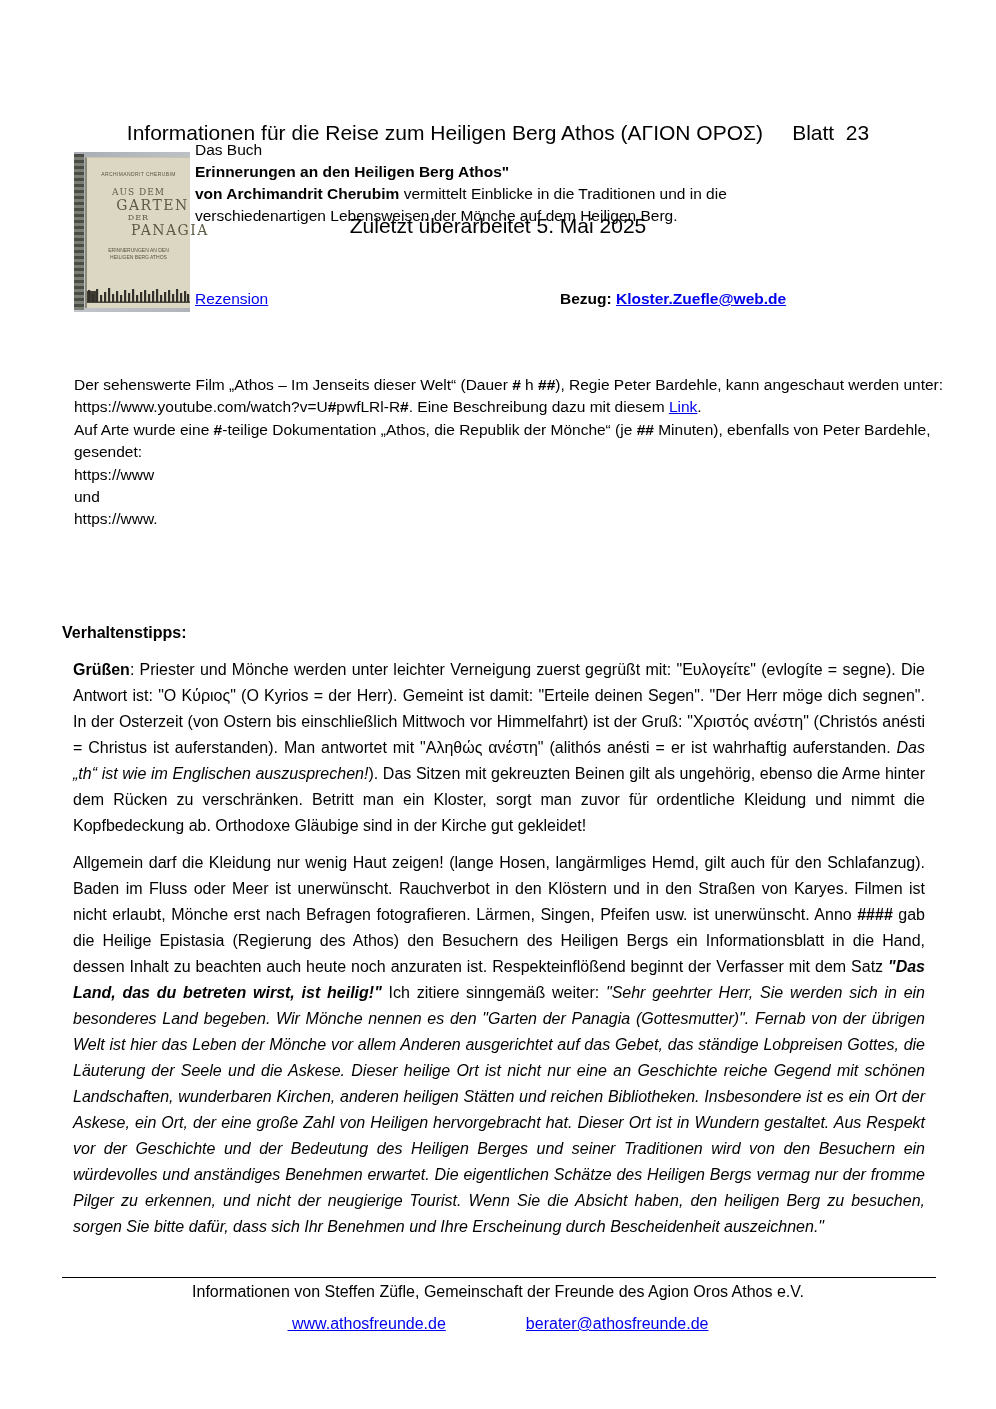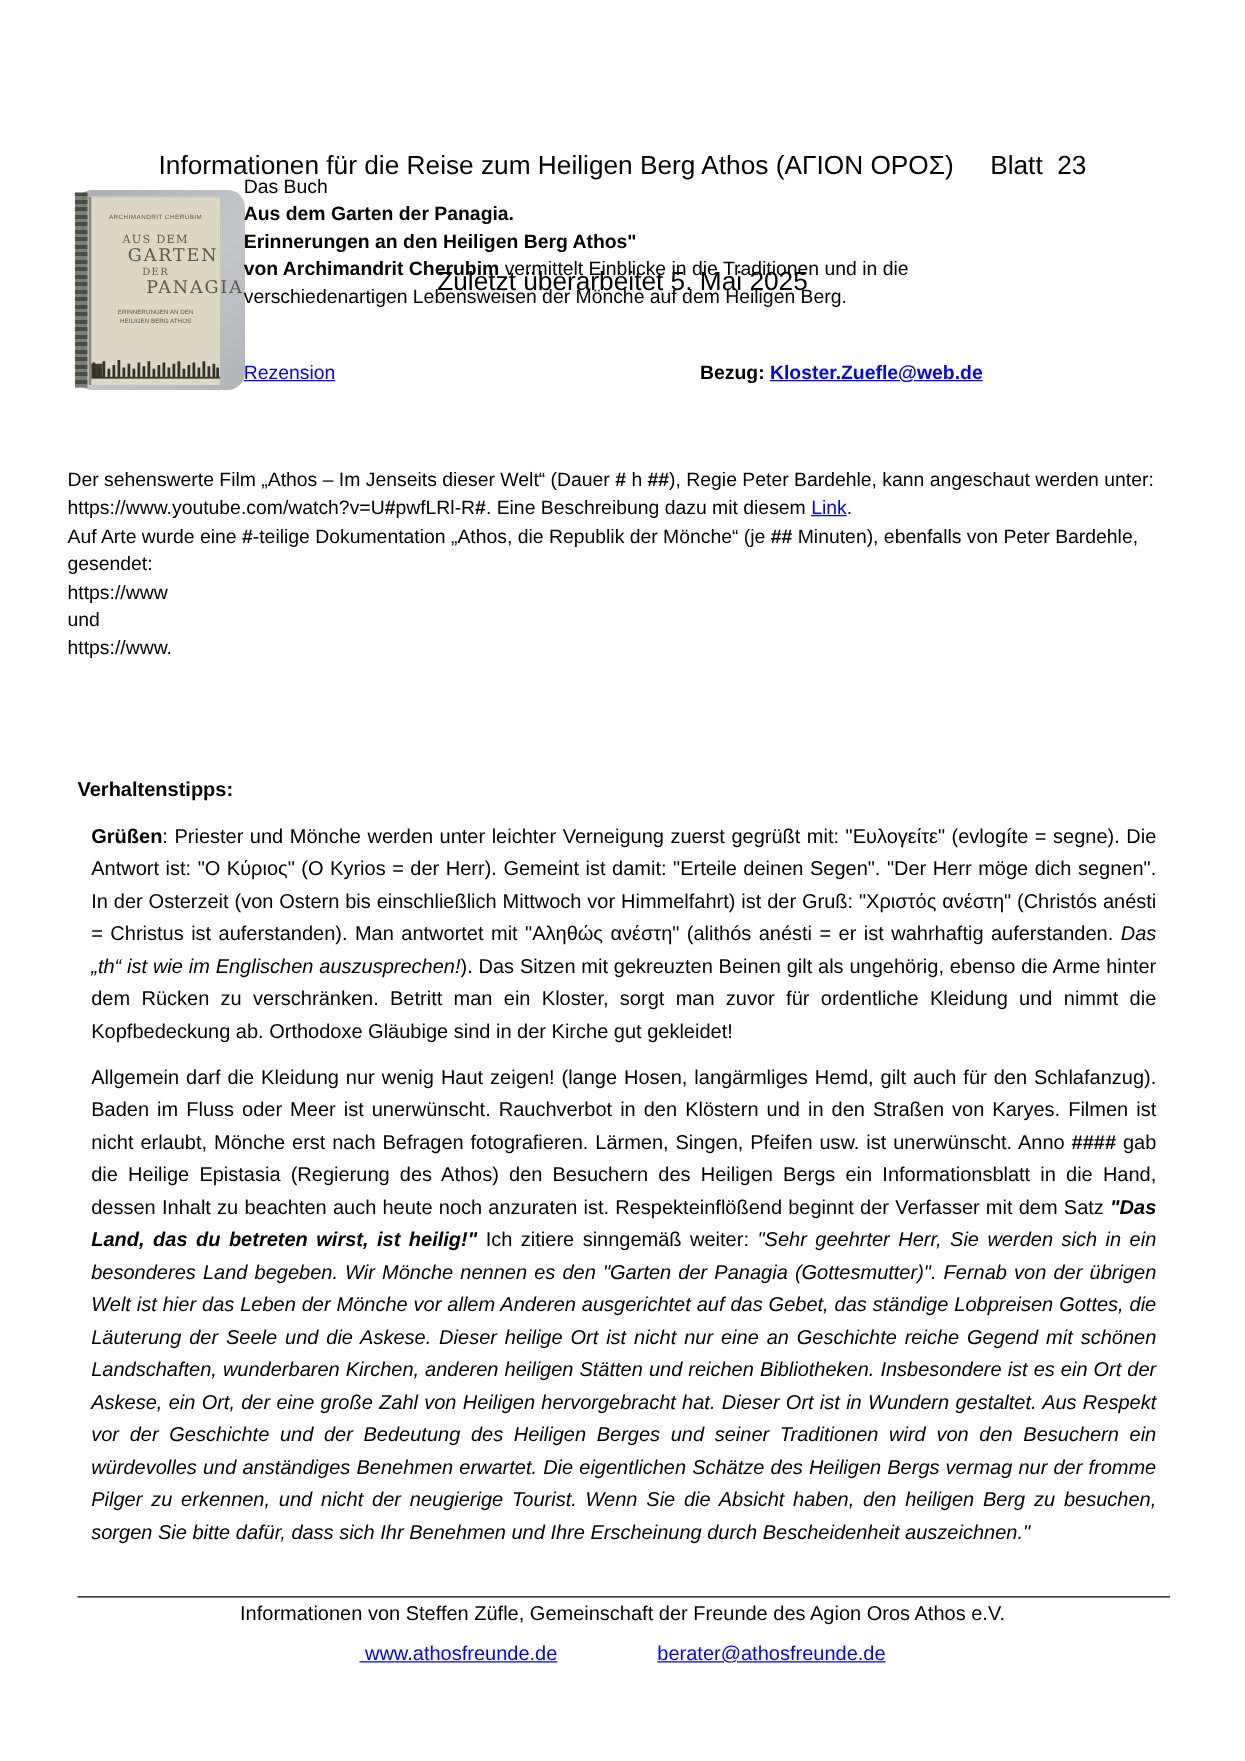--- a/index.html
+++ b/index.html
@@ -7,22 +7,22 @@
        font-family:"Liberation Sans",sans-serif;position:relative;overflow:hidden;}
   .b{font-weight:bold;}
   .i{font-style:italic;}
   .link{color:#0000EE;text-decoration:underline;cursor:pointer;}
 
   
   .hdr{position:absolute;top:55px;left:0;width:996px;text-align:center;
        font-size:21px;line-height:31px;white-space:pre;}
 
   
-  .book-photo{position:absolute;left:60px;top:152px;width:136px;height:160px;
-      background:linear-gradient(135deg,#a8aeb4 0%,#c3c7cb 55%,#b0b4b8 100%);border-radius:14px;}
+  .book-photo{position:absolute;left:74px;top:152px;width:116px;height:160px;
+      background:linear-gradient(135deg,#a8aeb4 0%,#c3c7cb 55%,#b0b4b8 100%);}
   .book-spine{position:absolute;left:0;top:2px;width:10px;height:156px;
       background:repeating-linear-gradient(to bottom,#4a4d46 0 3px,#7b7e74 3px 6px);}
   .book-face{position:absolute;left:11px;top:5px;width:103px;height:150px;
       background:#dcd7c2;border-left:2px solid #8a8878;border-top:1px solid #c9c4ae;}
   .bc-author{margin-top:13px;text-align:center;font-size:5px;letter-spacing:.4px;color:#55543f;}
   .bc-title{font-family:"DejaVu Serif",serif;color:#5c5a44;text-align:center;}
   .bc-t1{font-size:9px;margin-top:10px;letter-spacing:1px;}
   .bc-t2{font-size:14px;letter-spacing:1.5px;padding-left:28px;}
   .bc-t3{font-size:8px;letter-spacing:1px;}
   .bc-t4{font-size:14px;letter-spacing:1.5px;margin-left:44px;}
@@ -30,21 +30,21 @@
   .bc-sub1{margin-top:9px;}
   .bc-art{position:absolute;left:0;bottom:2px;width:103px;height:24px;}
 
   
   .book-text{position:absolute;left:195px;top:139px;width:650px;
       font-size:15.5px;line-height:22px;}
   .book-links-row-a{position:absolute;left:195px;top:290px;font-size:15.5px;}
   .book-links-row-b{position:absolute;left:560px;top:290px;font-size:15.5px;}
 
   
-  .film{position:absolute;left:54px;top:374px;width:880px;
+  .film{position:absolute;left:74px;top:374px;width:880px;
       font-size:15.5px;line-height:22.4px;}
 
   
   .tips{position:absolute;left:62px;top:620px;width:874px;
       font-size:16px;line-height:26px;}
   .tips p{margin:11px;text-align:justify;}
   .tips p + p{margin-top:9px;}
   .tips-heading{font-weight:bold;}
 
   
@@ -100,21 +100,20 @@
       <rect x="89" y="7" width="2.2" height="13" fill="#32302a"></rect>
       <rect x="93" y="11" width="2.2" height="9" fill="#32302a"></rect>
       <rect x="97" y="9" width="2.2" height="11" fill="#32302a"></rect>
       <rect x="100" y="12" width="2.2" height="8" fill="#32302a"></rect>
     </svg>
   </div>
 </div>
 
 <div class="book-text">
   <div>Das Buch</div>
-  <div class="b">Aus dem Garten der Panagia.</div>
   <div class="b">Erinnerungen an den Heiligen Berg Athos"</div>
   <div><span class="b">von Archimandrit Cherubim</span><span> vermittelt Einblicke in die Traditionen und in die verschiedenartigen Lebensweisen der Mönche auf dem Heiligen Berg.</span></div>
 </div>
 
 <div class="book-links-row-a">
   <a class="link" href="#">Rezension</a>
 </div>
 <div class="book-links-row-b">
   <span class="b">Bezug: </span><a class="link b" href="#">Kloster.Zuefle@web.de</a>
 </div>

